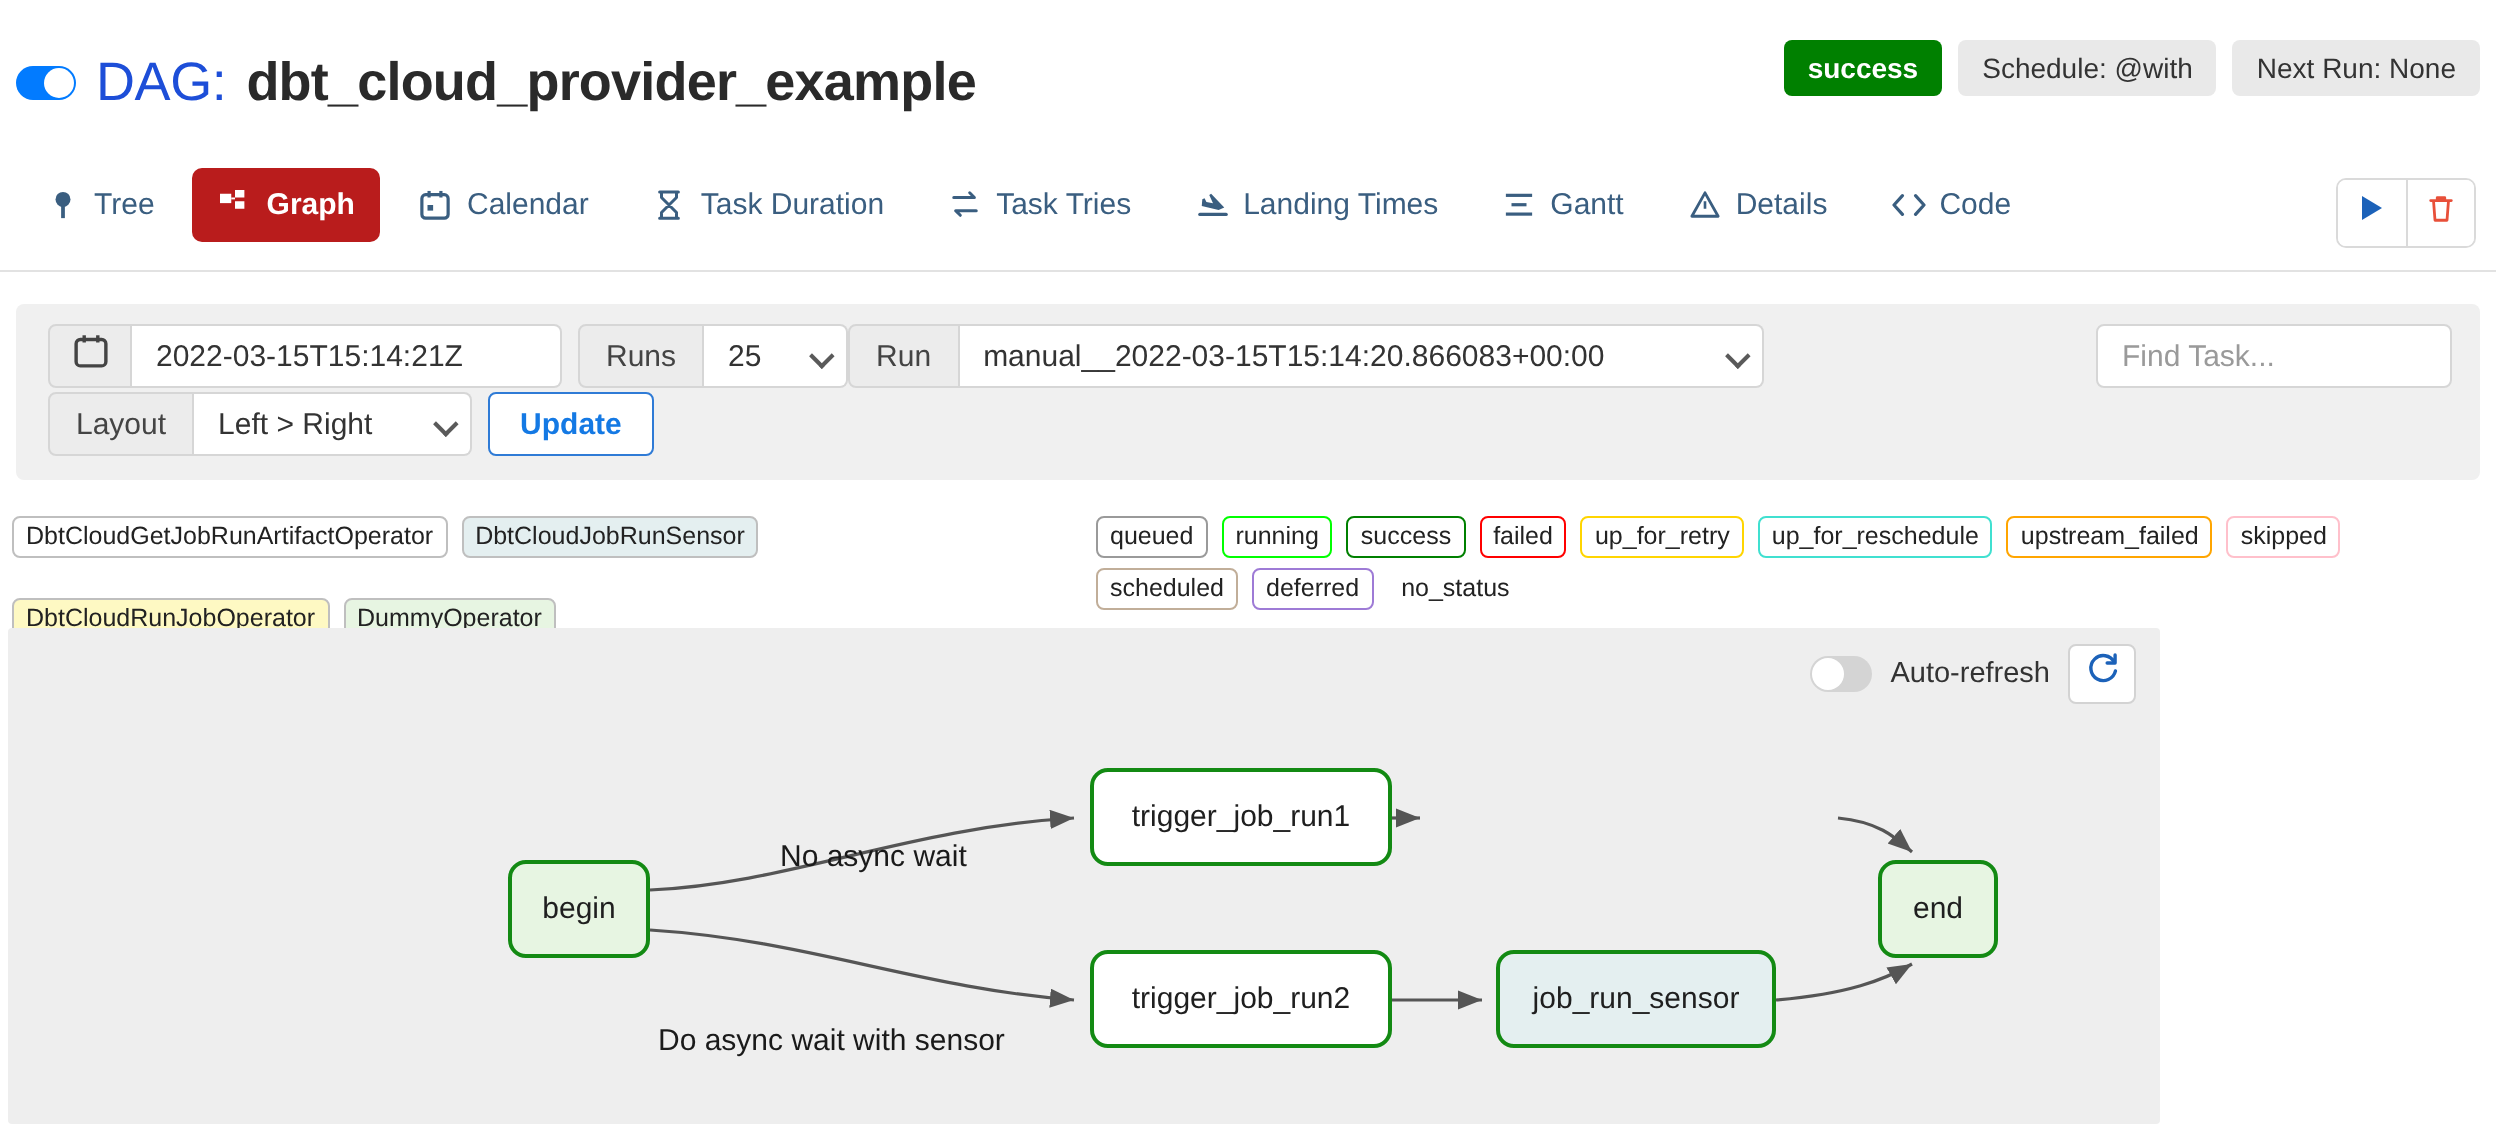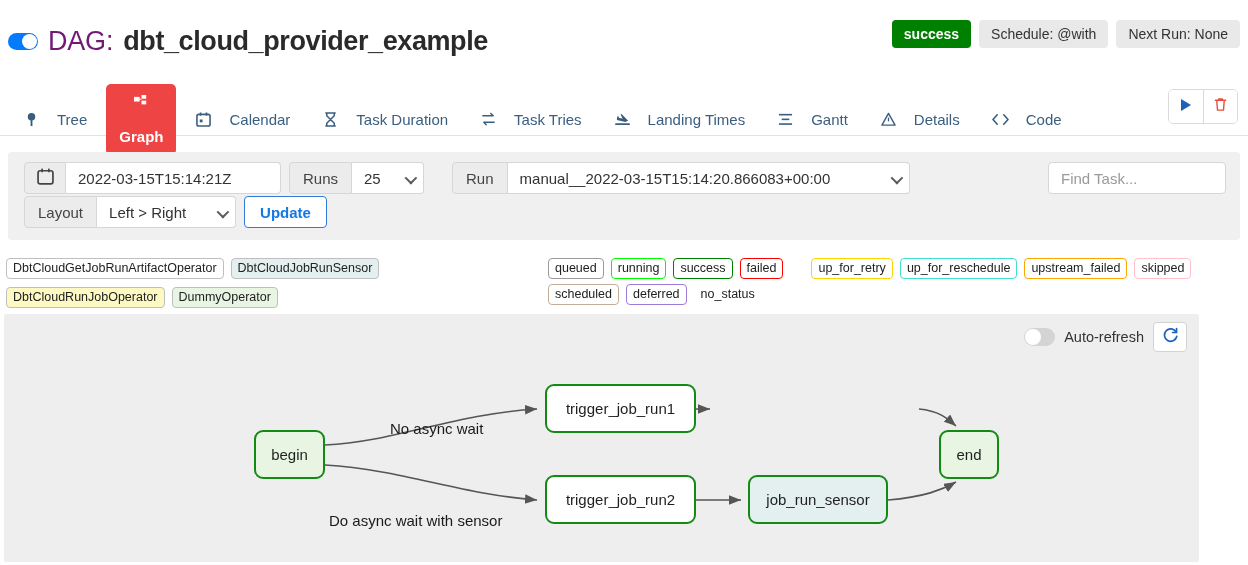--- a/index.html
+++ b/index.html
@@ -22,21 +22,21 @@
   }
   .dag-toggle {
     width: 30px; height: 17px; border-radius: 9px; background: #027bff;
     position: relative; flex: none; cursor: pointer;
   }
   .dag-toggle::after {
     content: ""; position: absolute; right: 1px; top: 1px;
     width: 15px; height: 15px; border-radius: 50%; background: #fff;
   }
   .dag-label {
-    font-size: 27px; color: #701a75; font-weight: 400; letter-spacing: -0.2px;
+    font-size: 27px; color: #1d4ed8; font-weight: 400; letter-spacing: -0.2px;
   }
   .dag-name {
     font-size: 27px; color: #2a2a2a; font-weight: 700; letter-spacing: -0.4px;
   }
   .header-badges {
     position: absolute; right: 8px; top: 20px;
     display: flex; align-items: center; gap: 8px;
   }
   .badge {
     font-size: 14px; padding: 6px 12px; border-radius: 4px;
@@ -44,25 +44,25 @@
   }
   .badge.success { background: #008000; color: #fff; font-weight: 700; }
 
   
   .tabbar {
     position: absolute; left: 0; top: 78px; width: 1248px; height: 58px;
     border-bottom: 1px solid #e2e2e2;
   }
   .tabs { position: absolute; left: 10px; top: 6px; display: flex; align-items: center; gap: 6px; }
   .tab {
-    display: flex; align-items: center; gap: 17px;
+    display: flex; align-items: flex-end; gap: 7px;
     padding: 10px 13px; border-radius: 5px;
     font-size: 15px; color: #3a5e80; cursor: pointer; white-space: nowrap;
   }
-  .tab.active { background: #ef4444; color: #fff; font-weight: 600; flex-direction: column; }
+  .tab.active { background: #b91c1c; color: #fff; font-weight: 600; }
   .tab svg { display:block; }
   .tab .ico { width: 17px; height: 17px; display: flex; align-items: center; justify-content: center; }
   .tab-actions {
     position: absolute; right: 10px; top: 11px;
     display: flex; border: 1px solid #dadada; border-radius: 5px; overflow: hidden; background:#fff;
   }
   .tab-actions > div {
     width: 34px; height: 33px; display: flex; align-items: center; justify-content: center;
     cursor: pointer; background:#fff;
   }
@@ -116,33 +116,33 @@
     width: 178px; height: 32px; background: #fff;
     border: 1px solid #d6d6d6; border-radius: 4px;
     font-size: 15px; color: #9a9a9a; padding: 6px 12px;
     display: flex; align-items: center; font-family: "Liberation Sans", sans-serif;
   }
   .find-task::placeholder { color:#9a9a9a; }
 
   
   .legend-zone { position: absolute; left: 0; top: 256px; width: 1248px; height: 52px; }
   .op-legend { position: absolute; left: 6px; top: 2px; width: 530px;
-    display: flex; flex-wrap: wrap; gap: 8px 7px; }
+    display: flex; flex-wrap: wrap; gap: 20px 7px; }
   .st-legend { position: absolute; left: 548px; top: 2px; width: 694px;
     display: flex; flex-wrap: wrap; gap: 5px 7px; align-content: flex-start; }
   .chip {
     font-size: 12.5px; padding: 2px 6px; border-radius: 4px;
     border: 1px solid #bfbfbf; background: #fff; color: #222;
     line-height: 15px; white-space: nowrap;
   }
   .chip.nb { border-color: transparent; background: transparent; }
 
   
   .graph-area {
-    position: absolute; left: 4px; top: 314px; width: 1195px; height: 248px;
+    position: absolute; left: 4px; top: 314px; width: 1076px; height: 248px;
     background: #eeeeee; border-radius: 2px; overflow: hidden;
   }
   .autorefresh {
     position: absolute; right: 12px; top: 8px;
     display: flex; align-items: center; gap: 9px; z-index: 5;
   }
   .ar-toggle {
     width: 31px; height: 18px; border-radius: 9px; background: #d4d4d4;
     position: relative; cursor: pointer; flex: none;
   }
@@ -314,21 +314,21 @@
           </span>
         </div>
         <div class="fld" style="min-width:215px;">2022-03-15T15:14:21Z</div>
       </div>
 
       <div class="grp" style="margin-left:8px;">
         <div class="addon">Runs</div>
         <div class="sel" style="min-width:72px;">25</div>
       </div>
 
-      <div class="grp" style="margin-left:12px;padding-left:16px;">
+      <div class="grp" style="margin-left:0;">
         <div class="addon">Run</div>
         <div class="sel" style="min-width:402px;">manual__2022-03-15T15:14:20.866083+00:00</div>
       </div>
     </div>
 
     <div class="tb-row tb-row-2">
       <div class="grp">
         <div class="addon">Layout</div>
         <div class="sel" style="min-width:139px;">Left &gt; Right</div>
       </div>
@@ -344,21 +344,21 @@
       <div class="chip" style="background:#e4eff0;">DbtCloudJobRunSensor</div>
       <div class="chip" style="background:#fef9c3;">DbtCloudRunJobOperator</div>
       <div class="chip" style="background:#e7f5e2;">DummyOperator</div>
     </div>
 
     <div class="st-legend">
       <div class="chip" style="border-color:#9a9a9a;">queued</div>
       <div class="chip" style="border-color:#00ff00;">running</div>
       <div class="chip" style="border-color:#008000;">success</div>
       <div class="chip" style="border-color:#ff0000;">failed</div>
-      <div class="chip" style="border-color:#ffd500;margin-left:21px;">up_for_retry</div>
+      <div class="chip" style="border-color:#ffd500;">up_for_retry</div>
       <div class="chip" style="border-color:#40e0d0;">up_for_reschedule</div>
       <div class="chip" style="border-color:#ffa500;">upstream_failed</div>
       <div class="chip" style="border-color:#ffc0cb;text-align:right;">skipped</div>
       <div class="chip" style="border-color:#c1ae99;">scheduled</div>
       <div class="chip" style="border-color:#9e7bd6;">deferred</div>
       <div class="chip nb">no_status</div>
     </div>
   </div>
 
   <div class="graph-area">

